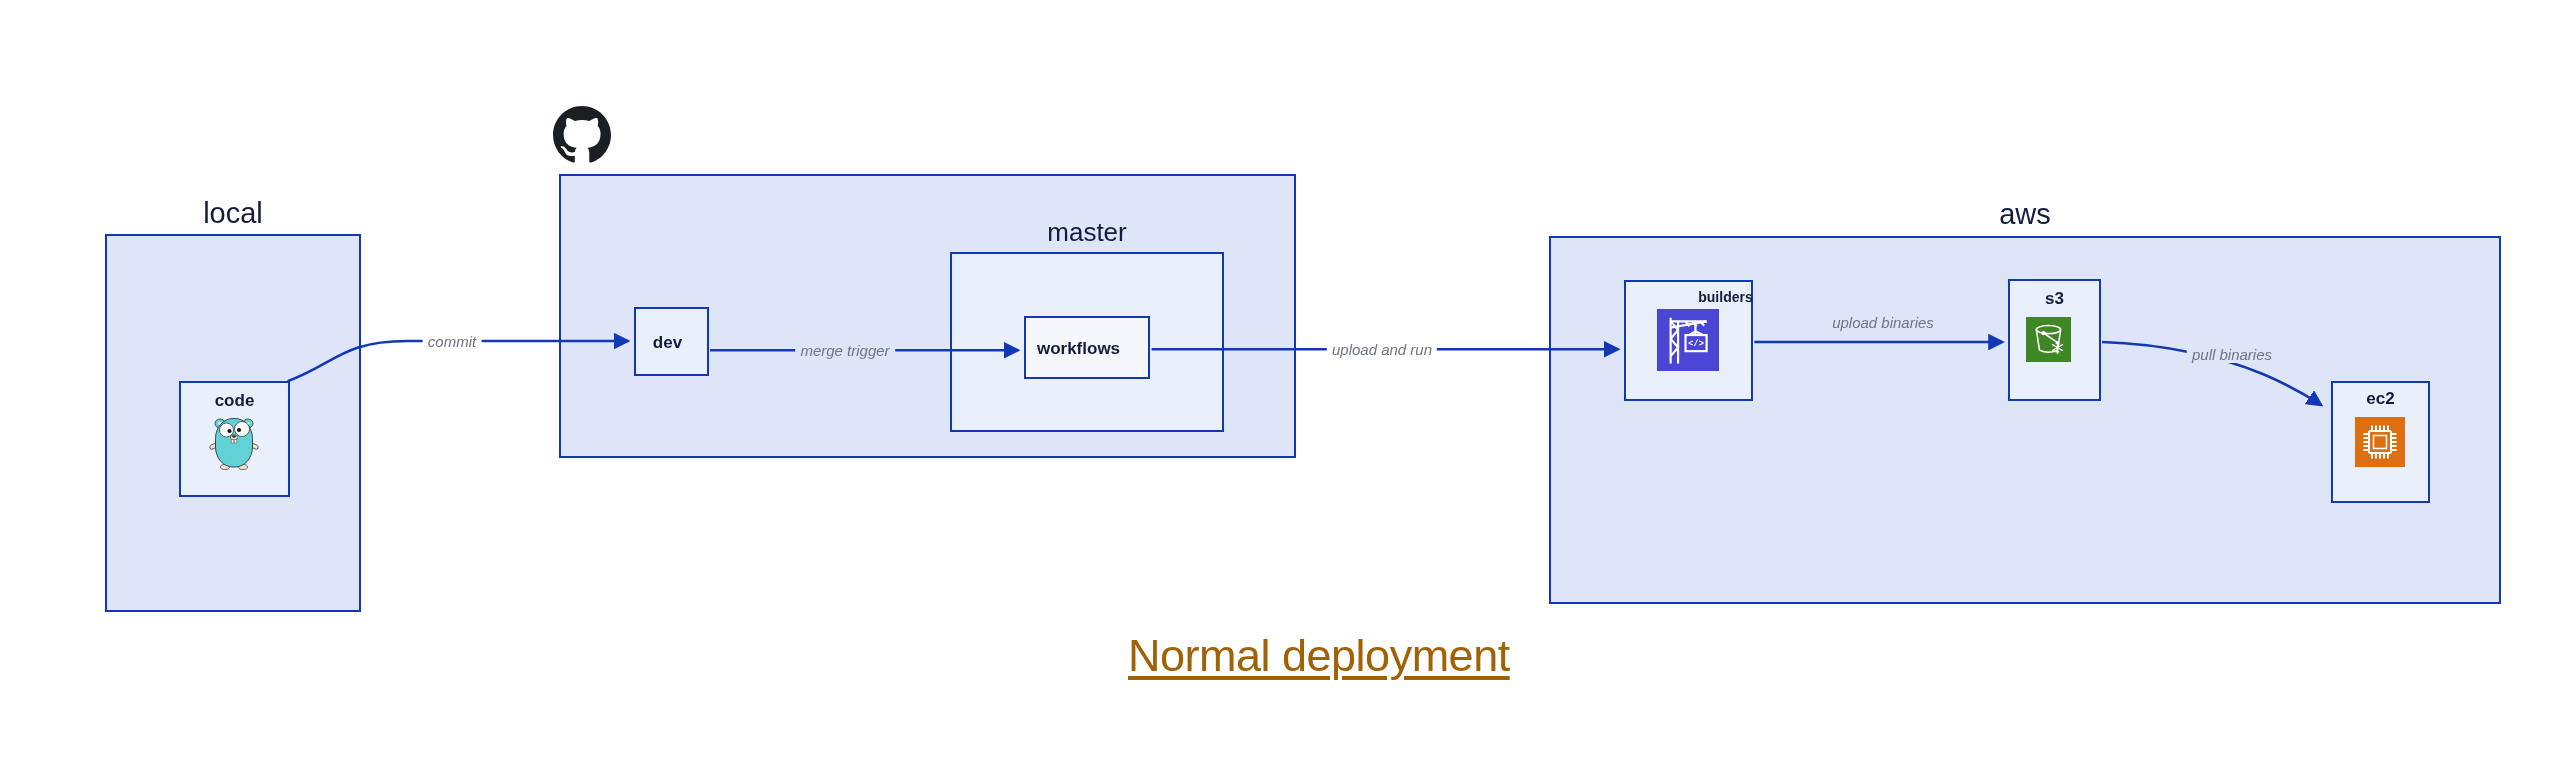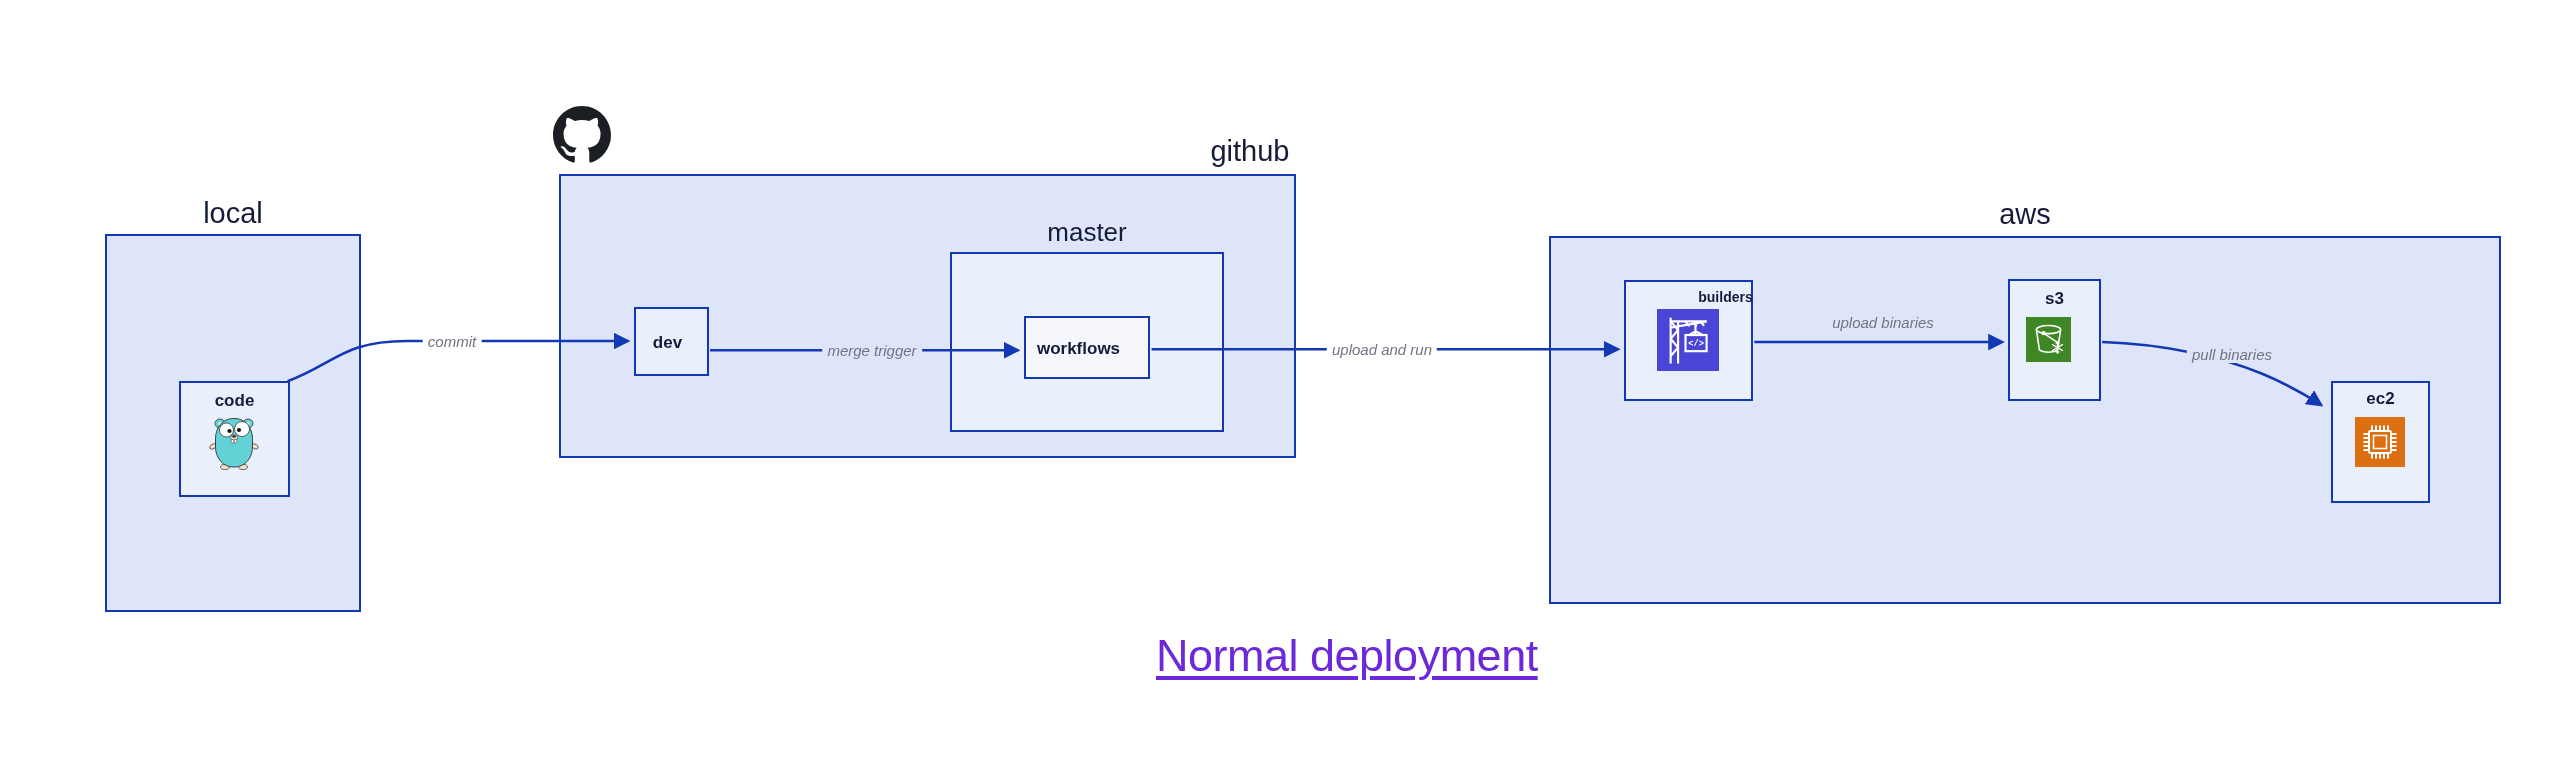--- a/index.html
+++ b/index.html
@@ -15,22 +15,22 @@
   .edge-layer{position:absolute;left:0;top:0;z-index:4;pointer-events:none;}
   .edge-layer path{stroke:#1238b4;stroke-width:5;fill:none;}
   .edge-label{
     position:absolute;transform:translate(-50%,-50%);z-index:6;
     font-style:italic;color:#6f7582;font-size:15px;white-space:nowrap;padding:0.5px 5.2px;
   }
   .bg-white{background:#ffffff;}
   .bg-outer{background:#dee5f8;}
   .icon{position:absolute;z-index:3;}
   .diagram-title{
-    position:absolute;left:1156px;top:630px;width:361px;text-align:center;z-index:5;
-    color:#6d28d9;font-size:45px;letter-spacing:-0.5px;white-space:nowrap;
+    position:absolute;left:1128px;top:630px;width:361px;text-align:center;z-index:5;
+    color:#a16207;font-size:45px;letter-spacing:-0.5px;white-space:nowrap;
     text-decoration:underline;text-decoration-thickness:4.1px;text-underline-offset:5.2px;
   }
 </style>
 </head>
 <body>
 
 <div class="stage">
 
   <div class="container-box" style="left:105px;top:234px;width:256px;height:378px;"></div>
   <div class="container-box" style="left:559px;top:174px;width:737px;height:284px;"></div>
@@ -51,27 +51,26 @@
       </marker>
     </defs>
     <path d="M 558 740 C 650 706 665 662 790 662 L 1218 662" marker-end="url(#arrow)"></path>
     <path d="M 1378 680 L 1975 680" marker-end="url(#arrow)"></path>
     <path d="M 2235 678 L 3140 678" marker-end="url(#arrow)"></path>
     <path d="M 3405 664 L 3886 664" marker-end="url(#arrow)"></path>
     <path d="M 4080 664 C 4200 668 4310 692 4392 726 C 4444 748 4478 768 4505 786" marker-end="url(#arrow)"></path>
   </svg>
 
   <div class="edge-label bg-white" style="left:452px;top:341px;">commit</div>
-  <div class="edge-label bg-outer" style="left:872px;top:350px;">merge trigger</div>
+  <div class="edge-label bg-outer" style="left:845px;top:350px;">merge trigger</div>
   <div class="edge-label bg-white" style="left:1382px;top:349px;">upload and run</div>
   <div class="edge-label bg-outer" style="left:1883px;top:322px;">upload binaries</div>
   <div class="edge-label bg-outer" style="left:2232px;top:354px;">pull binaries</div>
 
   <div class="section-label" style="left:104px;top:197px;width:258px;">local</div>
-  <div class="section-label" style="left:1121px;top:135px;width:258px;">github</div>
   <div class="section-label" style="left:984px;top:217px;width:206px;font-size:26px;">master</div>
   <div class="section-label" style="left:1896px;top:198px;width:258px;">aws</div>
 
   <div class="node-label" style="left:179px;top:391px;width:111px;">code</div>
   <div class="node-label" style="left:634px;top:333px;width:67px;">dev</div>
   <div class="node-label" style="left:1024px;top:339px;width:109px;">workflows</div>
   <div class="node-label" style="left:1624px;top:289px;width:129px;font-size:14px;padding-left:37px;">builders</div>
   <div class="node-label" style="left:2008px;top:289px;width:93px;">s3</div>
   <div class="node-label" style="left:2331px;top:389px;width:99px;">ec2</div>
 

